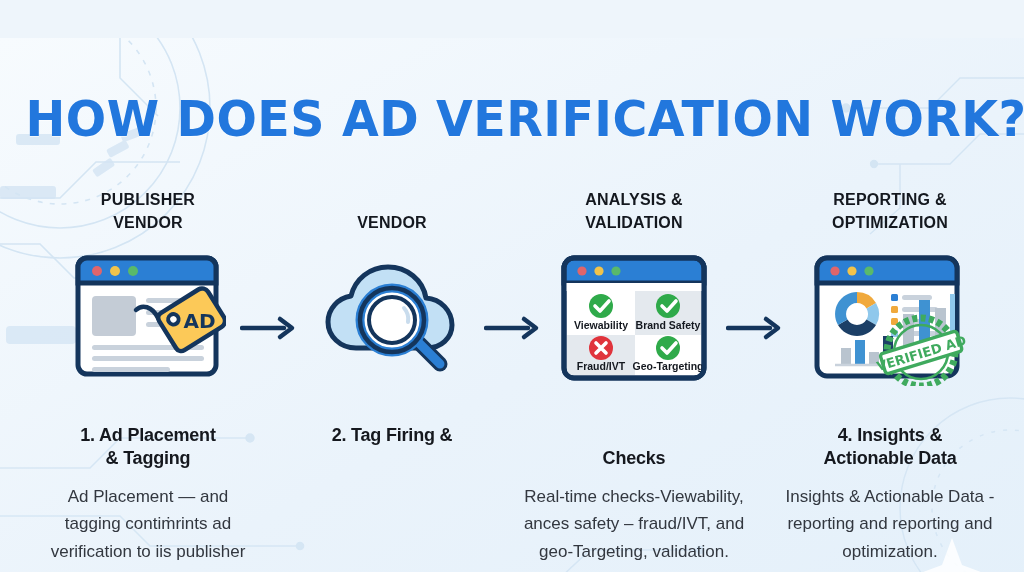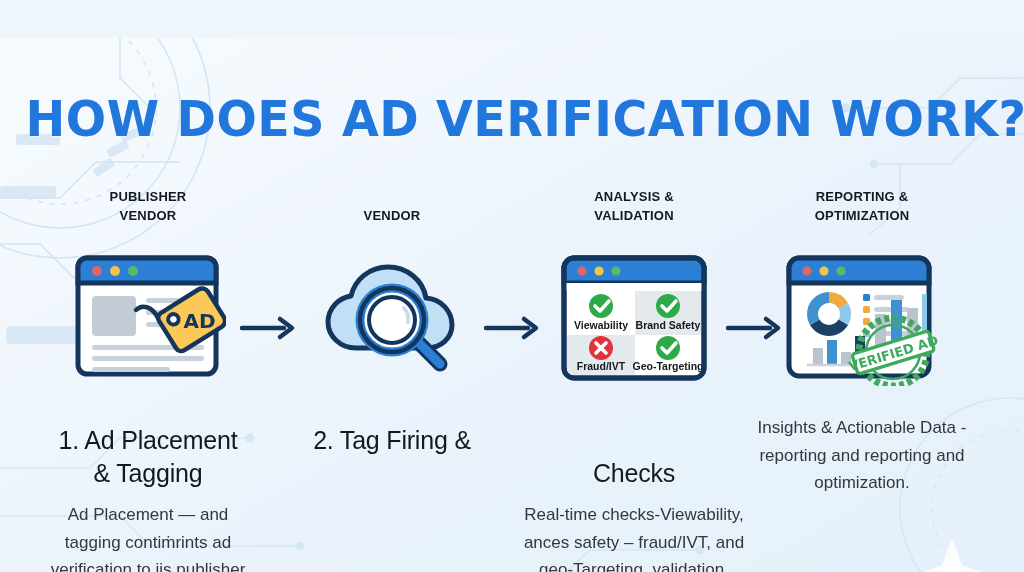--- a/index.html
+++ b/index.html
@@ -39,45 +39,45 @@
   
   .col {
     position:absolute;
     top:150px;
     width:248px;
     text-align:center;
   }
   .col-1 { left:24px; }
   .col-2 { left:268px; }
   .col-3 { left:510px; }
-  .col-4 { left:738px; }
+  .col-4 { left:766px; }
 
   .col-head {
     font-family:"Liberation Sans", sans-serif;
     font-weight:700;
-    font-size:13px;
+    font-size:16px;
     line-height:1.45;
     color:#14181f;
     letter-spacing:.2px;
     height:56px;
   }
 
   .art {
     height:150px;
     position:relative;
     display:flex;
     align-items:flex-start;
     justify-content:center;
     margin-top:8px;
   }
 
   .step-title {
     margin-top:22px;
-    font-weight:400;
-    font-size:25px;
+    font-weight:700;
+    font-size:18px;
     line-height:1.3;
     color:#15181e;
     letter-spacing:-.2px;
   }
   .step-body {
     margin-top:12px;
     font-size:17px;
     line-height:1.62;
     color:#32373f;
     padding:0 14px;
@@ -294,20 +294,24 @@
         <g transform="translate(114,100)">
           <circle cx="0" cy="0" r="34" fill="none" stroke="#3faa5e" stroke-width="7" stroke-dasharray="5 3.4"></circle>
           <circle cx="0" cy="0" r="27" fill="none" stroke="#3faa5e" stroke-width="2.6"></circle>
           <g transform="rotate(-17)">
             <rect x="-40" y="-10" width="80" height="21" rx="3" fill="#ffffff" stroke="#3faa5e" stroke-width="3.4"></rect>
             <text x="0" y="6" font-family="DejaVu Sans, sans-serif" font-size="13" font-weight="700" fill="#3faa5e" text-anchor="middle">VERIFIED AD</text>
           </g>
         </g>
       </svg>
     </div>
+    <div class="step-title">
+      <span>4. Insights &amp;</span><br>
+      <span>Actionable Data</span>
+    </div>
     <div class="step-body">Insights &amp; Actionable Data - reporting and reporting and optimization.</div>
   </div>
 
   <div class="arrow arrow-1">
     <svg width="60" height="28" viewBox="0 0 60 28">
       <line x1="2" y1="14" x2="44" y2="14" stroke="#14355c" stroke-width="4.5" stroke-linecap="round"></line>
       <path d="M40 5l12 9-12 9" fill="none" stroke="#14355c" stroke-width="4.5" stroke-linecap="round" stroke-linejoin="round"></path>
     </svg>
   </div>
   <div class="arrow arrow-2">

